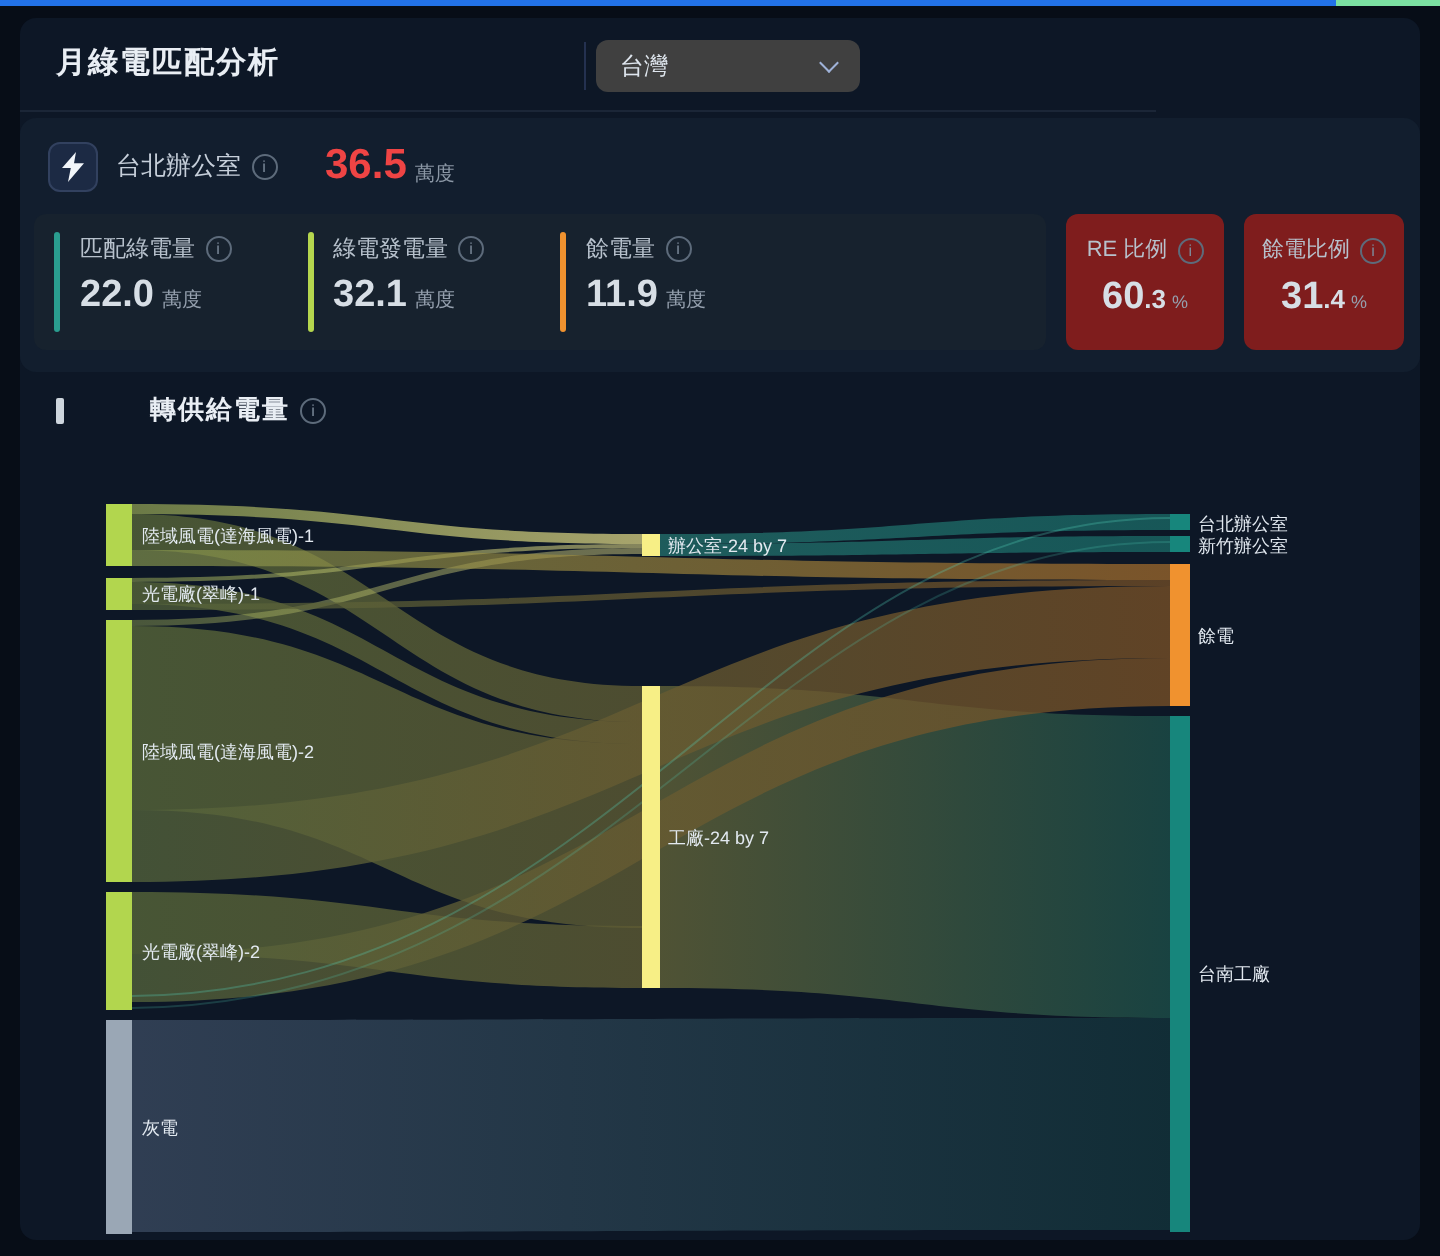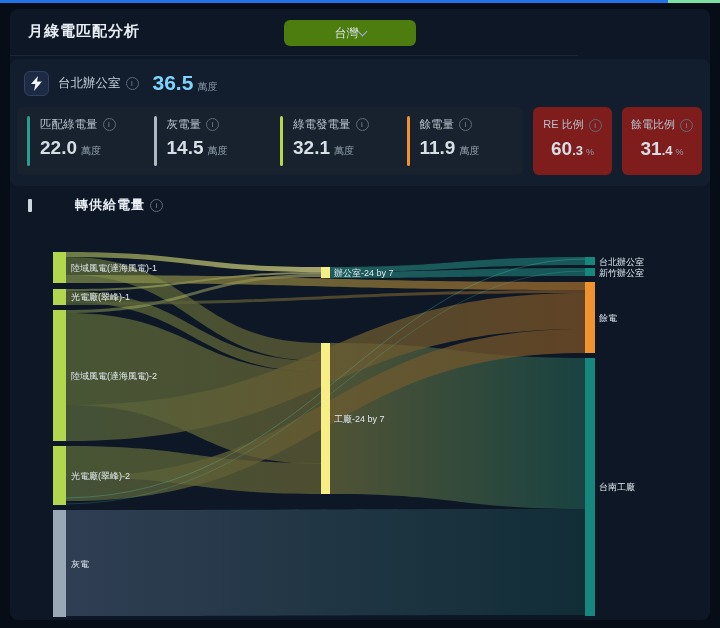--- a/index.html
+++ b/index.html
@@ -25,37 +25,37 @@
     position:absolute;left:146px;top:11px;width:124px;height:26px;background:#1d2c50;border-radius:6px;
     display:flex;align-items:center;justify-content:space-between;padding:0 10px;box-sizing:border-box;
   }
   .date-pill .label{color:#f0f4fa;font-size:12px;font-weight:bold;}
   .chev{width:6px;height:6px;border-left:1.5px solid #9fb2d8;border-bottom:1.5px solid #9fb2d8;display:inline-block;}
   .chev.left{transform:rotate(45deg);}
   .chev.right{transform:rotate(225deg);}
   .chev.down{transform:rotate(-45deg);margin-top:-3px;}
   .hdr-divider{position:absolute;left:282px;top:12px;width:1px;height:24px;background:#243150;}
   .region-select{
-    position:absolute;left:274px;top:11px;width:132px;height:26px;background:#4d7c0f;border-radius:6px;
-    display:flex;align-items:center;justify-content:center;padding:0 12px;box-sizing:border-box;
+    position:absolute;left:288px;top:11px;width:132px;height:26px;background:#404040;border-radius:6px;
+    display:flex;align-items:center;justify-content:space-between;padding:0 12px;box-sizing:border-box;
   }
   .region-select .label{color:#dfe6ee;font-size:12px;}
 
   
   .info{display:inline-block;width:11px;height:11px;border:1px solid #5d6b7b;border-radius:50%;
     color:#7d8b9b;font-size:8px;line-height:11px;text-align:center;vertical-align:middle;margin-left:5px;}
   .info::after{content:"i";}
 
   
   .stats-panel{position:absolute;left:0;top:50px;width:700px;height:127px;background:#121e2e;border-radius:8px;}
   .total-row{position:absolute;left:14px;top:10px;height:28px;display:flex;align-items:center;}
   .bolt-box{width:25px;height:25px;border-radius:6px;background:#1c2a44;border:1px solid #32415f;
     display:flex;align-items:center;justify-content:center;box-sizing:border-box;}
   .total-label{margin-left:9px;font-size:12.5px;color:#c6cfda;}
-  .total-value{margin-left:14px;font-size:21px;font-weight:bold;color:#7dd3fc;}
+  .total-value{margin-left:24px;font-size:21px;font-weight:bold;color:#ef4444;}
   .total-unit{margin-left:4px;margin-top:7px;font-size:10px;color:#8b97a5;}
 
   .substats{position:absolute;left:7px;top:48px;width:506px;height:68px;background:#17222e;border-radius:6px;display:flex;}
   .stat-cell{position:relative;width:126.5px;height:68px;}
   .stat-accent{position:absolute;left:10px;top:9px;width:3px;height:50px;border-radius:2px;}
   .stat-label{position:absolute;left:23px;top:10px;font-size:11.5px;color:#b7c1cc;white-space:nowrap;}
   .stat-value{position:absolute;left:23px;top:30px;font-size:19px;font-weight:bold;color:#d7dee5;}
   .stat-unit{font-size:10px;font-weight:normal;color:#95a0ae;margin-left:4px;}
 
   .ratio-card{position:absolute;top:48px;height:68px;background:#7f1d1d;border-radius:6px;text-align:center;}
@@ -110,25 +110,20 @@
       <span class="total-unit">萬度</span>
     </div>
 
     <div class="substats">
       <div class="stat-cell">
         <div class="stat-accent" style="background: rgb(42, 157, 143);"></div>
         <div class="stat-label"><span>匹配綠電量</span><span class="info"></span></div>
         <div class="stat-value"><span>22.0</span><span class="stat-unit">萬度</span></div>
       </div>
       <div class="stat-cell">
-        <div class="stat-accent" style="background: rgb(174, 185, 196);"></div>
-        <div class="stat-label"><span>灰電量</span><span class="info"></span></div>
-        <div class="stat-value"><span>14.5</span><span class="stat-unit">萬度</span></div>
-      </div>
-      <div class="stat-cell">
         <div class="stat-accent" style="background: rgb(181, 214, 78);"></div>
         <div class="stat-label"><span>綠電發電量</span><span class="info"></span></div>
         <div class="stat-value"><span>32.1</span><span class="stat-unit">萬度</span></div>
       </div>
       <div class="stat-cell">
         <div class="stat-accent" style="background: rgb(240, 146, 47);"></div>
         <div class="stat-label"><span>餘電量</span><span class="info"></span></div>
         <div class="stat-value"><span>11.9</span><span class="stat-unit">萬度</span></div>
       </div>
     </div>

